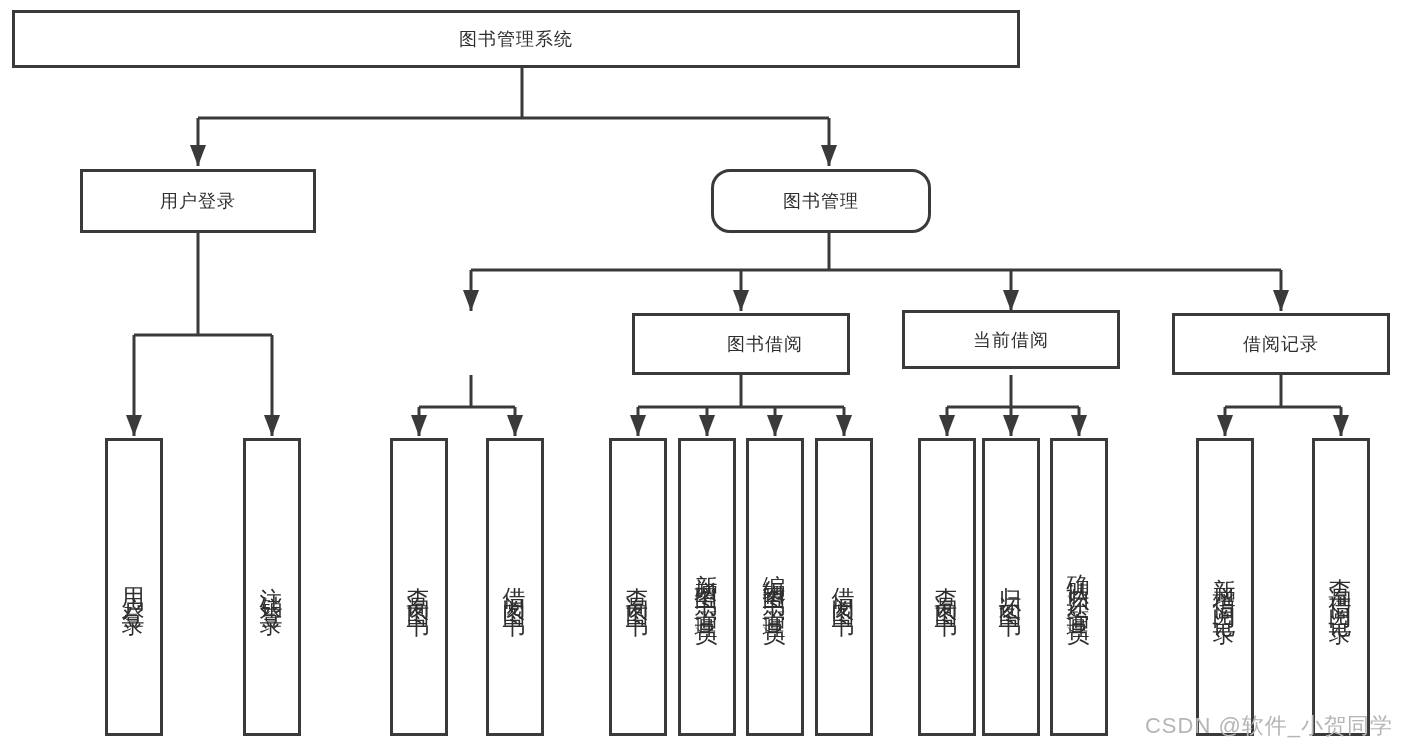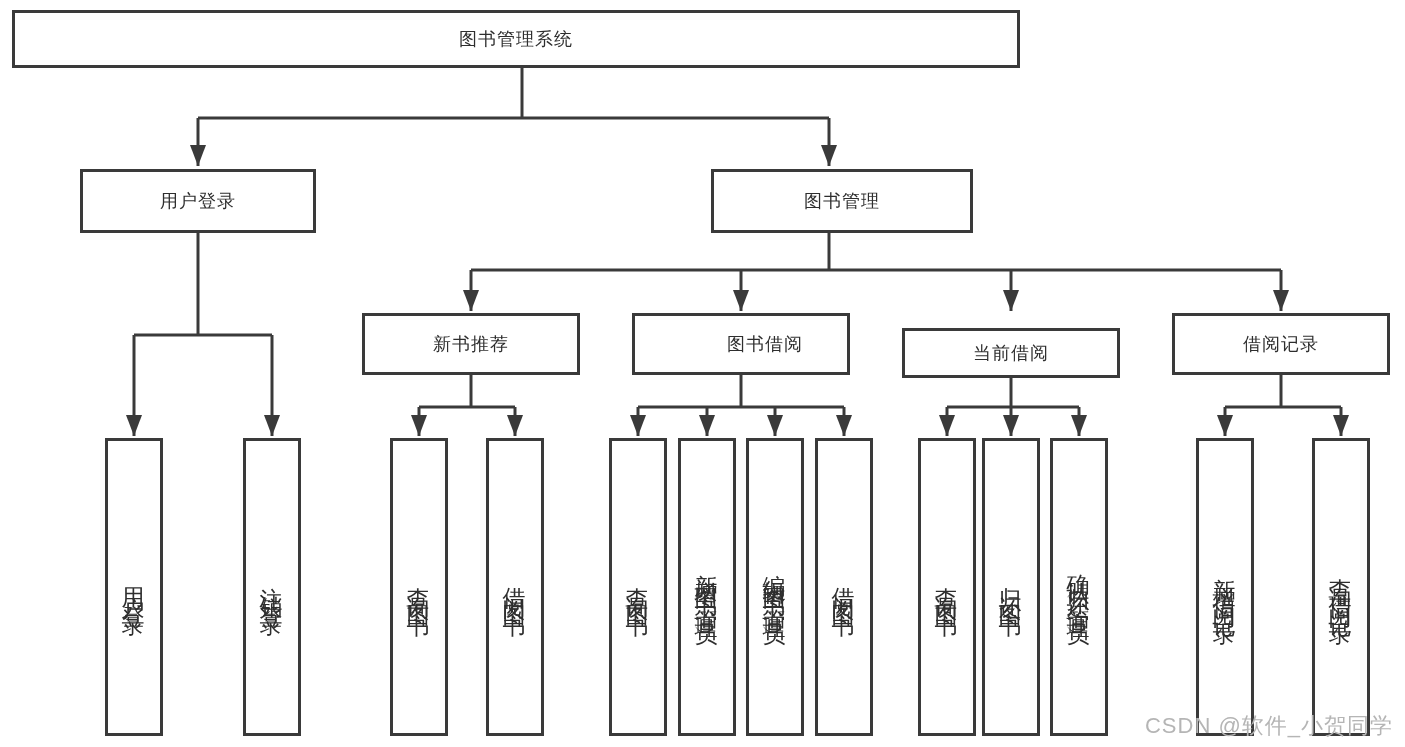--- a/index.html
+++ b/index.html
@@ -139,31 +139,28 @@
     </g>
   </svg>
 
   <div class="box h" style="left:12px; top:10px; width:1008px; height:58px;">
     <span>图书管理系统</span>
   </div>
 
   <div class="box h" style="left:80px; top:169px; width:236px; height:64px;">
     <span>用户登录</span>
   </div>
-  <div class="box h" style="left:711px; top:169px; width:262px; height:64px;">
+  <div class="box h" style="left:711px; top:169px; width:220px; height:64px;border-radius:19px;">
     <span>图书管理</span>
   </div>
 
-  <div class="box h" style="left:362px; top:313px; width:218px; height:62px;">
-    <span>新书推荐</span>
-  </div>
   <div class="box h" style="left:632px; top:313px; width:218px; height:62px;padding-left:48px;">
     <span>图书借阅</span>
   </div>
-  <div class="box h" style="left:902px; top:328px; width:218px; height:50px;">
+  <div class="box h" style="left:902px; top:310px; width:218px; height:59px;">
     <span>当前借阅</span>
   </div>
   <div class="box h" style="left:1172px; top:313px; width:218px; height:62px;">
     <span>借阅记录</span>
   </div>
 
   <div class="box leaf" style="left:105px; top:438px; width:58px; height:298px;">
     <span>用户登录</span>
   </div>
   <div class="box leaf" style="left:243px; top:438px; width:58px; height:298px;">

